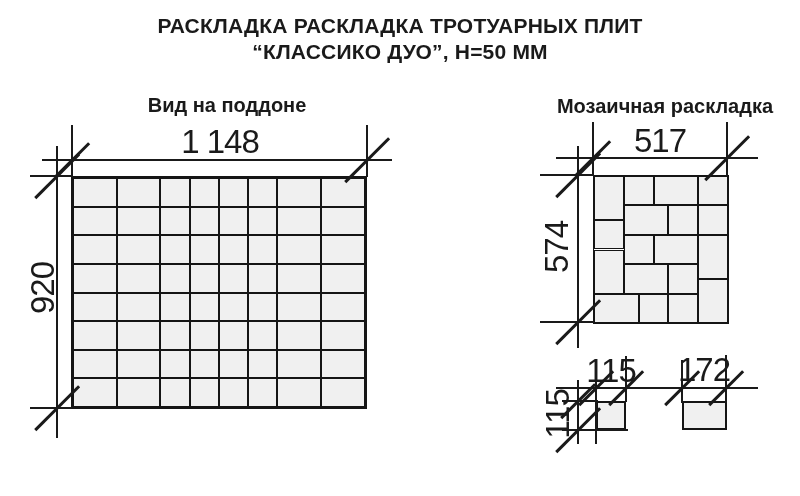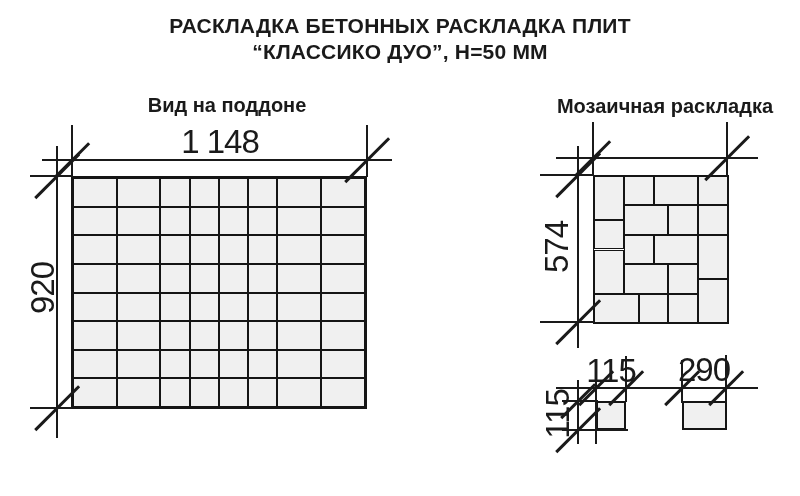--- a/index.html
+++ b/index.html
@@ -43,21 +43,21 @@
   .detail-tile{
     position:absolute;border:2px solid #151515;background:#f0f0f0;box-sizing:border-box;
   }
 </style>
 </head>
 <body>
 
 <div class="canvas">
 
   <div class="title">
-    <div>РАСКЛАДКА БЕТОННЫХ РАСКЛАДКА ПЛИТ</div>
+    <div>РАСКЛАДКА РАСКЛАДКА ТРОТУАРНЫХ ПЛИТ</div>
     <div>“КЛАССИКО ДУО”, Н=50 ММ</div>
   </div>
 
   <div class="sec-label" style="left:227px;top:105px;">Вид на поддоне</div>
   <div class="sec-label" style="left:665px;top:106px;">Мозаичная раскладка</div>
 
   <div id="pallet-grid">
       <div class="pallet-row">
         <div class="pallet-cell" style="width: 14.9826%;"></div>
         <div class="pallet-cell" style="width: 14.9826%;"></div>
@@ -159,24 +159,25 @@
       <div class="mosaic-tile" style="left: 0%; top: 79.9652%; width: 33.2689%; height: 20.0348%;"></div>
       <div class="mosaic-tile" style="left: 33.2689%; top: 79.9652%; width: 22.2437%; height: 20.0348%;"></div>
       <div class="mosaic-tile" style="left: 55.5126%; top: 79.9652%; width: 22.2437%; height: 20.0348%;"></div>
     </div>
 
   <div class="detail-tile" style="left:596px;top:401px;width:30px;height:29px;"></div>
   <div class="detail-tile" style="left:682px;top:401px;width:45px;height:29px;"></div>
 
   <div class="dim" style="left:220px;top:142px;text-align:right;">1 148</div>
   <div class="dim vert" style="left:43px;top:288px;">920</div>
+  <div class="dim" style="left:660px;top:141px;">517</div>
   <div class="dim vert" style="left:557px;top:247px;">574</div>
   <div class="dim" style="left:611px;top:371px;">115</div>
   <div class="dim vert" style="left:558px;top:414px;">115</div>
-  <div class="dim" style="left:704px;top:370px;">290</div>
+  <div class="dim" style="left:704px;top:370px;">172</div>
 
   <div class="hline" style="left:42px;top:159px;width:350px;"></div>
   <div class="vline" style="left:71px;top:125px;height:52px;"></div>
   <div class="vline" style="left:366px;top:125px;height:52px;"></div>
   <div class="vline" style="left:56px;top:146px;height:292px;"></div>
   <div class="hline" style="left:30px;top:175px;width:42px;"></div>
   <div class="hline" style="left:30px;top:407px;width:42px;"></div>
 
   <div class="hline" style="left:556px;top:157px;width:202px;"></div>
   <div class="vline" style="left:592px;top:122px;height:54px;"></div>

